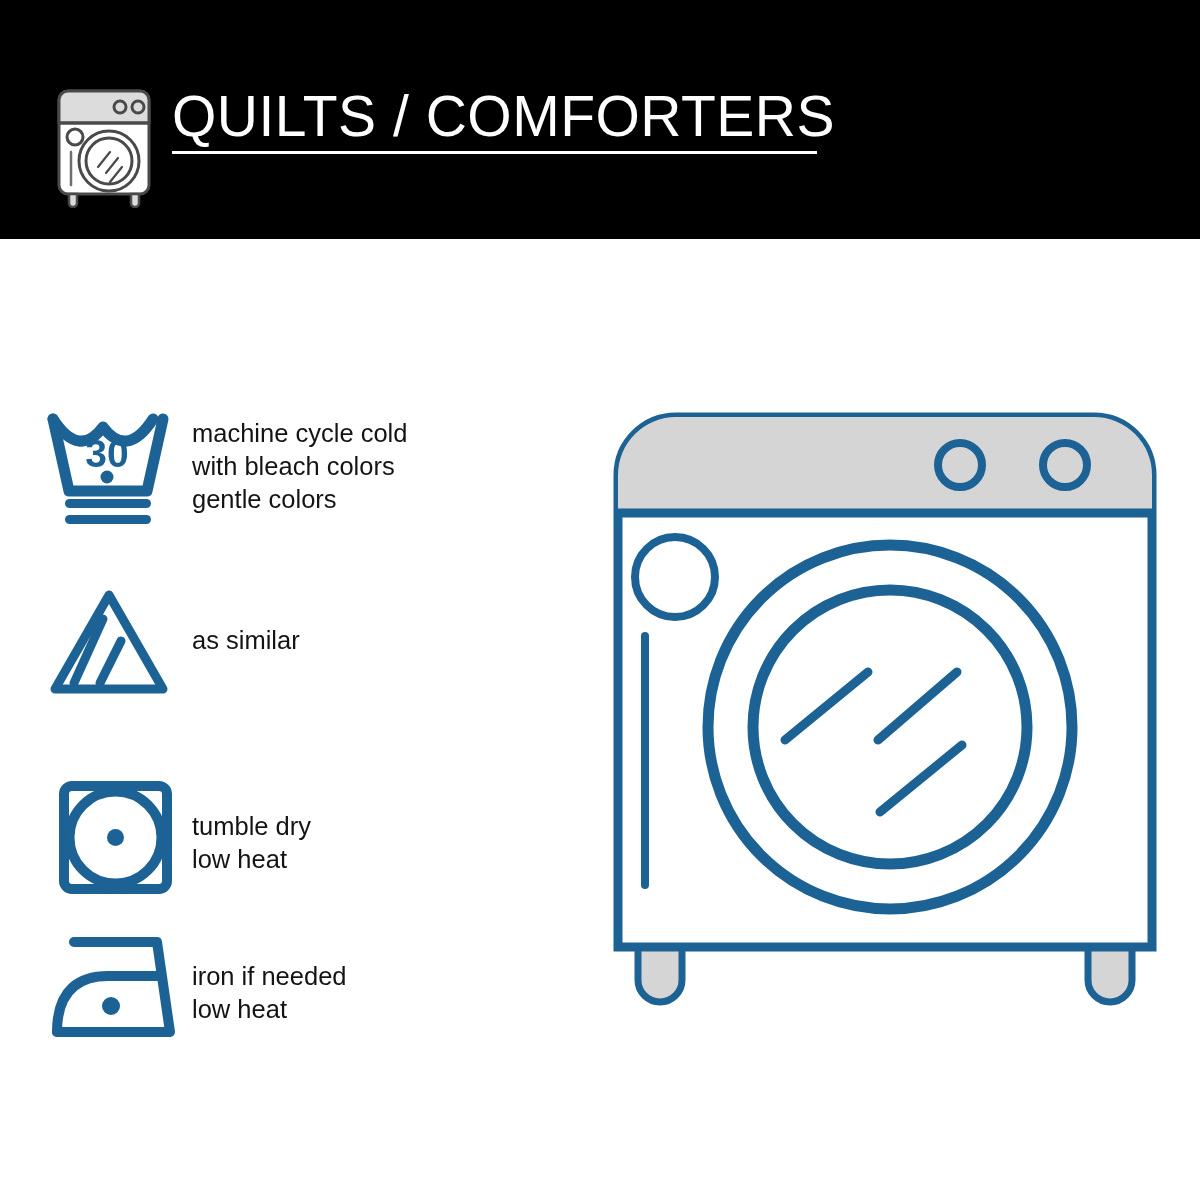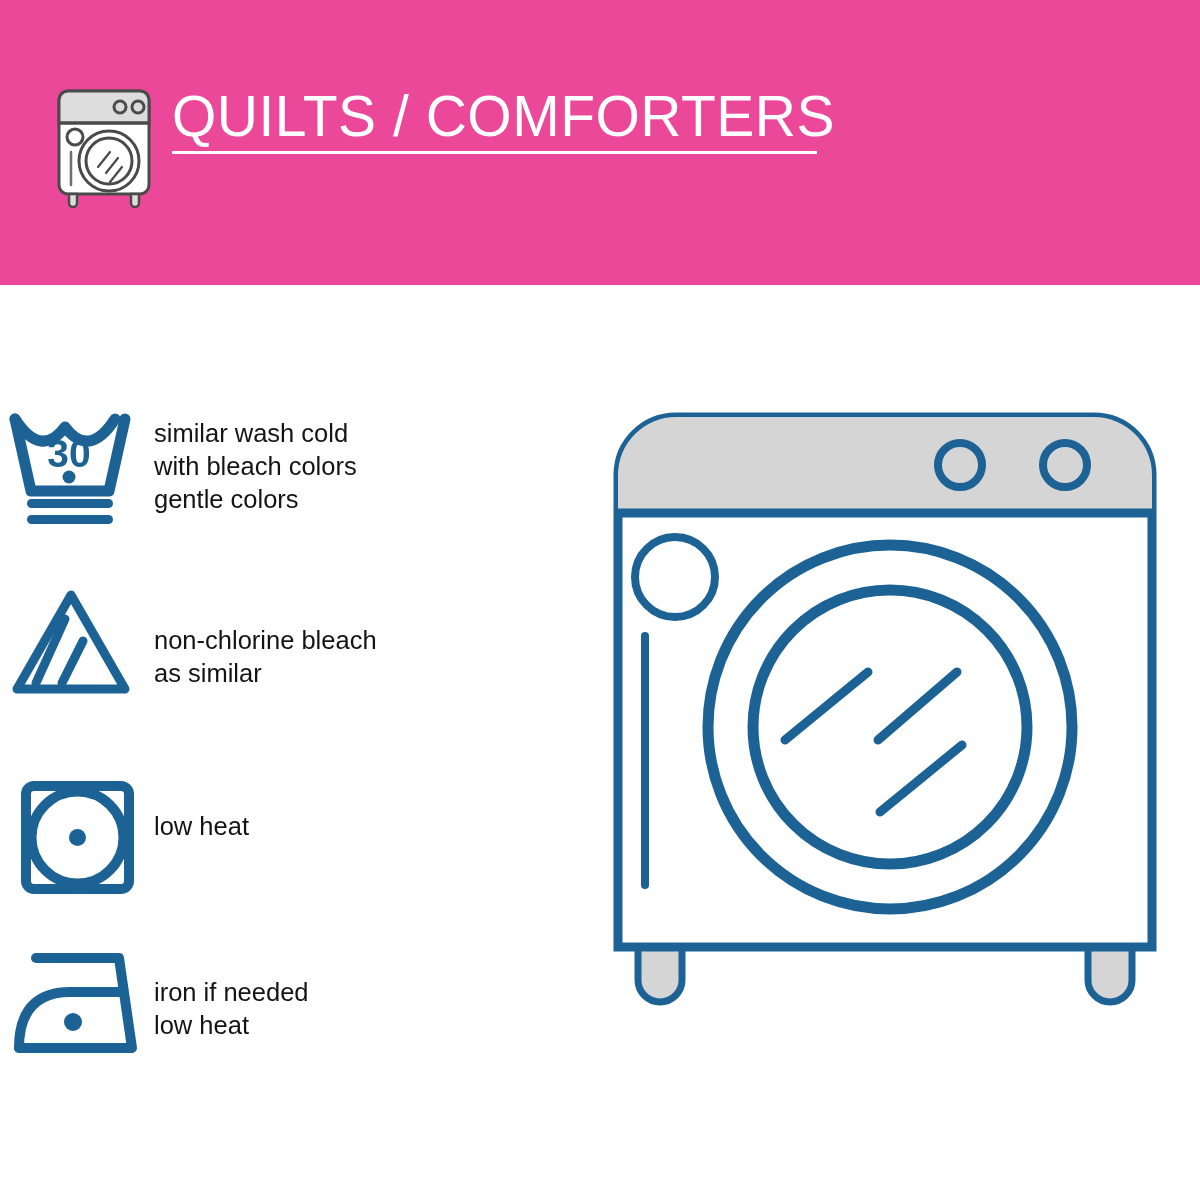--- a/index.html
+++ b/index.html
@@ -13,22 +13,22 @@
     font-family: "Liberation Sans", sans-serif;
     overflow: hidden;
     position: relative;
   }
 
   
   #header {
     position: absolute;
     left: 0; top: 0;
     width: 1200px;
-    height: 285px;
-    background: #ec4899;
+    height: 239px;
+    background: #000000;
   }
   #header-logo {
     position: absolute;
     left: 52px;
     top: 82px;
     width: 104px;
     height: 126px;
   }
   #title-block {
     position: absolute;
@@ -73,35 +73,36 @@
     width: 540px;
     display: flex;
     align-items: flex-start;
   }
   .care-icon {
     width: 150px;
     flex: 0 0 150px;
     display: flex;
     justify-content: center;
     align-items: flex-start;
+    margin-left: 38px;
   }
   .care-text {
     flex: 1 1 auto;
     color: #141414;
     font-size: 25.5px;
     line-height: 33px;
     font-weight: 400;
     padding-left: 4px;
   }
   .care-text div { white-space: nowrap; }
 
   #row-wash   { top: 120px; }
   #row-bleach { top: 300px; }
   #row-dry    { top: 495px; }
-  #row-iron   { top: 661px; }
+  #row-iron   { top: 645px; }
 
   #row-wash   .care-text { padding-top: 12px; }
   #row-bleach .care-text { padding-top: 39px; }
   #row-dry    .care-text { padding-top: 30px; }
   #row-iron   .care-text { padding-top: 30px; }
 
   
   #machine-illustration {
     position: absolute;
     left: 600px;
@@ -154,49 +155,49 @@
       <svg viewBox="0 0 140 125" width="140" height="125">
         <path d="M10 14 C28 42, 45 42, 60 22 C75 42, 92 42, 110 14" fill="none" stroke="#1c6295" stroke-width="11" stroke-linecap="round" stroke-linejoin="round"></path>
         <path d="M10 14 L26 86 L104 86 L120 14" fill="none" stroke="#1c6295" stroke-width="11" stroke-linecap="round" stroke-linejoin="round"></path>
         <text x="64" y="62" font-family="'Liberation Sans', sans-serif" font-size="39" font-weight="700" fill="#1c6295" text-anchor="middle">30</text>
         <circle cx="64" cy="72" r="6.5" fill="#1c6295"></circle>
         <rect x="22" y="94" width="86" height="9" rx="4.5" fill="#1c6295"></rect>
         <rect x="22" y="110" width="86" height="9" rx="4.5" fill="#1c6295"></rect>
       </svg>
     </div>
     <div class="care-text">
-      <div>similar wash cold</div>
+      <div>machine cycle cold</div>
       <div>with bleach colors</div>
       <div>gentle colors</div>
     </div>
   </div>
 
   <div class="care-row" id="row-bleach">
     <div class="care-icon">
       <svg viewBox="0 0 140 120" width="140" height="120">
         <path d="M66 10 L120 104 L12 104 Z" fill="none" stroke="#1c6295" stroke-width="9" stroke-linejoin="round"></path>
         <path d="M60 34 L31 98" fill="none" stroke="#1c6295" stroke-width="9" stroke-linecap="round"></path>
         <path d="M78 56 L57 98" fill="none" stroke="#1c6295" stroke-width="9" stroke-linecap="round"></path>
       </svg>
     </div>
     <div class="care-text">
-      <div>non-chlorine bleach</div>
       <div>as similar</div>
     </div>
   </div>
 
   <div class="care-row" id="row-dry">
     <div class="care-icon">
       <svg viewBox="0 0 140 115" width="140" height="115">
         <rect x="21" y="6" width="103" height="103" rx="8" ry="8" fill="none" stroke="#1c6295" stroke-width="10"></rect>
         <circle cx="72.5" cy="57.5" r="46" fill="none" stroke="#1c6295" stroke-width="10"></circle>
         <circle cx="72.5" cy="57.5" r="8.5" fill="#1c6295"></circle>
       </svg>
     </div>
     <div class="care-text">
+      <div>tumble dry</div>
       <div>low heat</div>
     </div>
   </div>
 
   <div class="care-row" id="row-iron">
     <div class="care-icon">
       <svg viewBox="0 0 140 115" width="140" height="115">
         <path d="M31 12 L114 12 L127 102 L14 102" fill="none" stroke="#1c6295" stroke-width="10" stroke-linecap="round" stroke-linejoin="round"></path>
         <path d="M14 102 C14 58, 38 46, 65 46 L118 46" fill="none" stroke="#1c6295" stroke-width="10" stroke-linecap="round" stroke-linejoin="round"></path>
         <circle cx="68" cy="76" r="9" fill="#1c6295"></circle>

